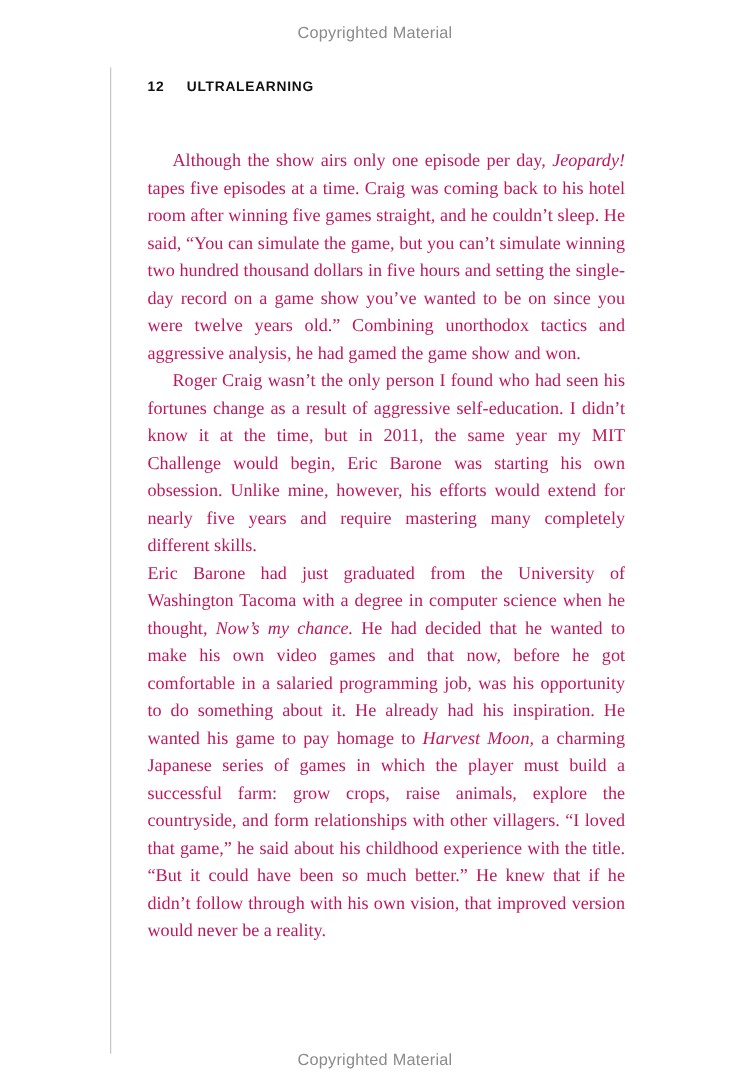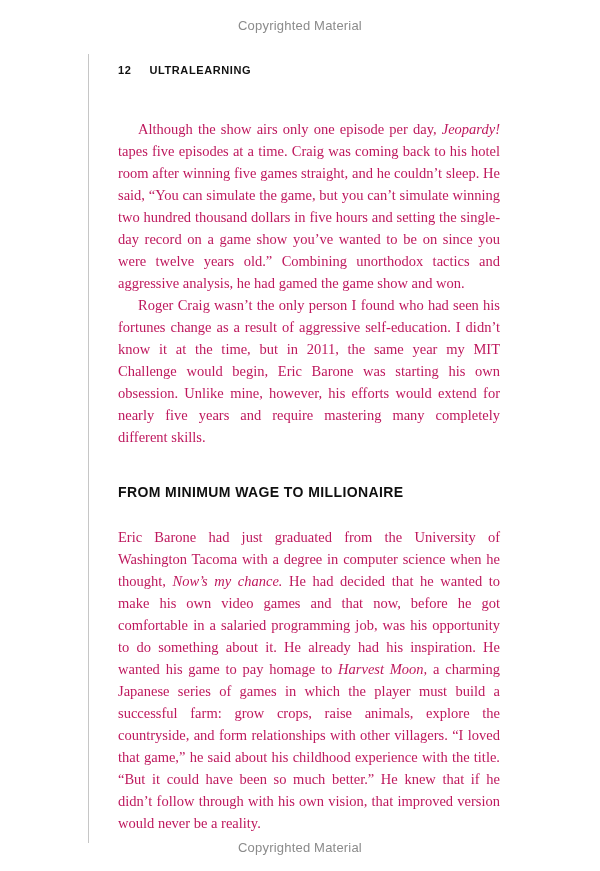--- a/index.html
+++ b/index.html
@@ -87,20 +87,19 @@
 
   <div class="page-body">
     <div class="running-header">
       <span class="page-num">12</span>
       <span class="book-title">ULTRALEARNING</span>
     </div>
 
     <div class="content" id="content">
         <p class="para indent"><span>Although the show airs only one episode per day, </span><em>Jeopardy!</em><span> tapes five episodes at a time. Craig was coming back to his hotel room after winning five games straight, and he couldn’t sleep. He said, “You can simulate the game, but you can’t simulate winning two hundred thousand dollars in five hours and setting the single-day record on a game show you’ve wanted to be on since you were twelve years old.” Combining unorthodox tactics and aggressive analysis, he had gamed the game show and won.</span></p>
         <p class="para indent"><span>Roger Craig wasn’t the only person I found who had seen his fortunes change as a result of aggressive self-education. I didn’t know it at the time, but in 2011, the same year my MIT Challenge would begin, Eric Barone was starting his own obsession. Unlike mine, however, his efforts would extend for nearly five years and require mastering many completely different skills.</span></p>
-        <h2 class="section-heading">FROM MINIMUM WAGE TO MILLIONAIRE</h2>
         <p class="para no-indent"><span>Eric Barone had just graduated from the University of Washington Tacoma with a degree in computer science when he thought, </span><em>Now’s my chance.</em><span> He had decided that he wanted to make his own video games and that now, before he got comfortable in a salaried programming job, was his opportunity to do something about it. He already had his inspiration. He wanted his game to pay homage to </span><em>Harvest Moon,</em><span> a charming Japanese series of games in which the player must build a successful farm: grow crops, raise animals, explore the countryside, and form relationships with other villagers. “I loved that game,” he said about his childhood experience with the title. “But it could have been so much better.” He knew that if he didn’t follow through with his own vision, that improved version would never be a reality.</span></p>
       </div>
   </div>
 
   <div class="watermark bottom">Copyrighted Material</div>
 
 </div>
 
 </body></html>

